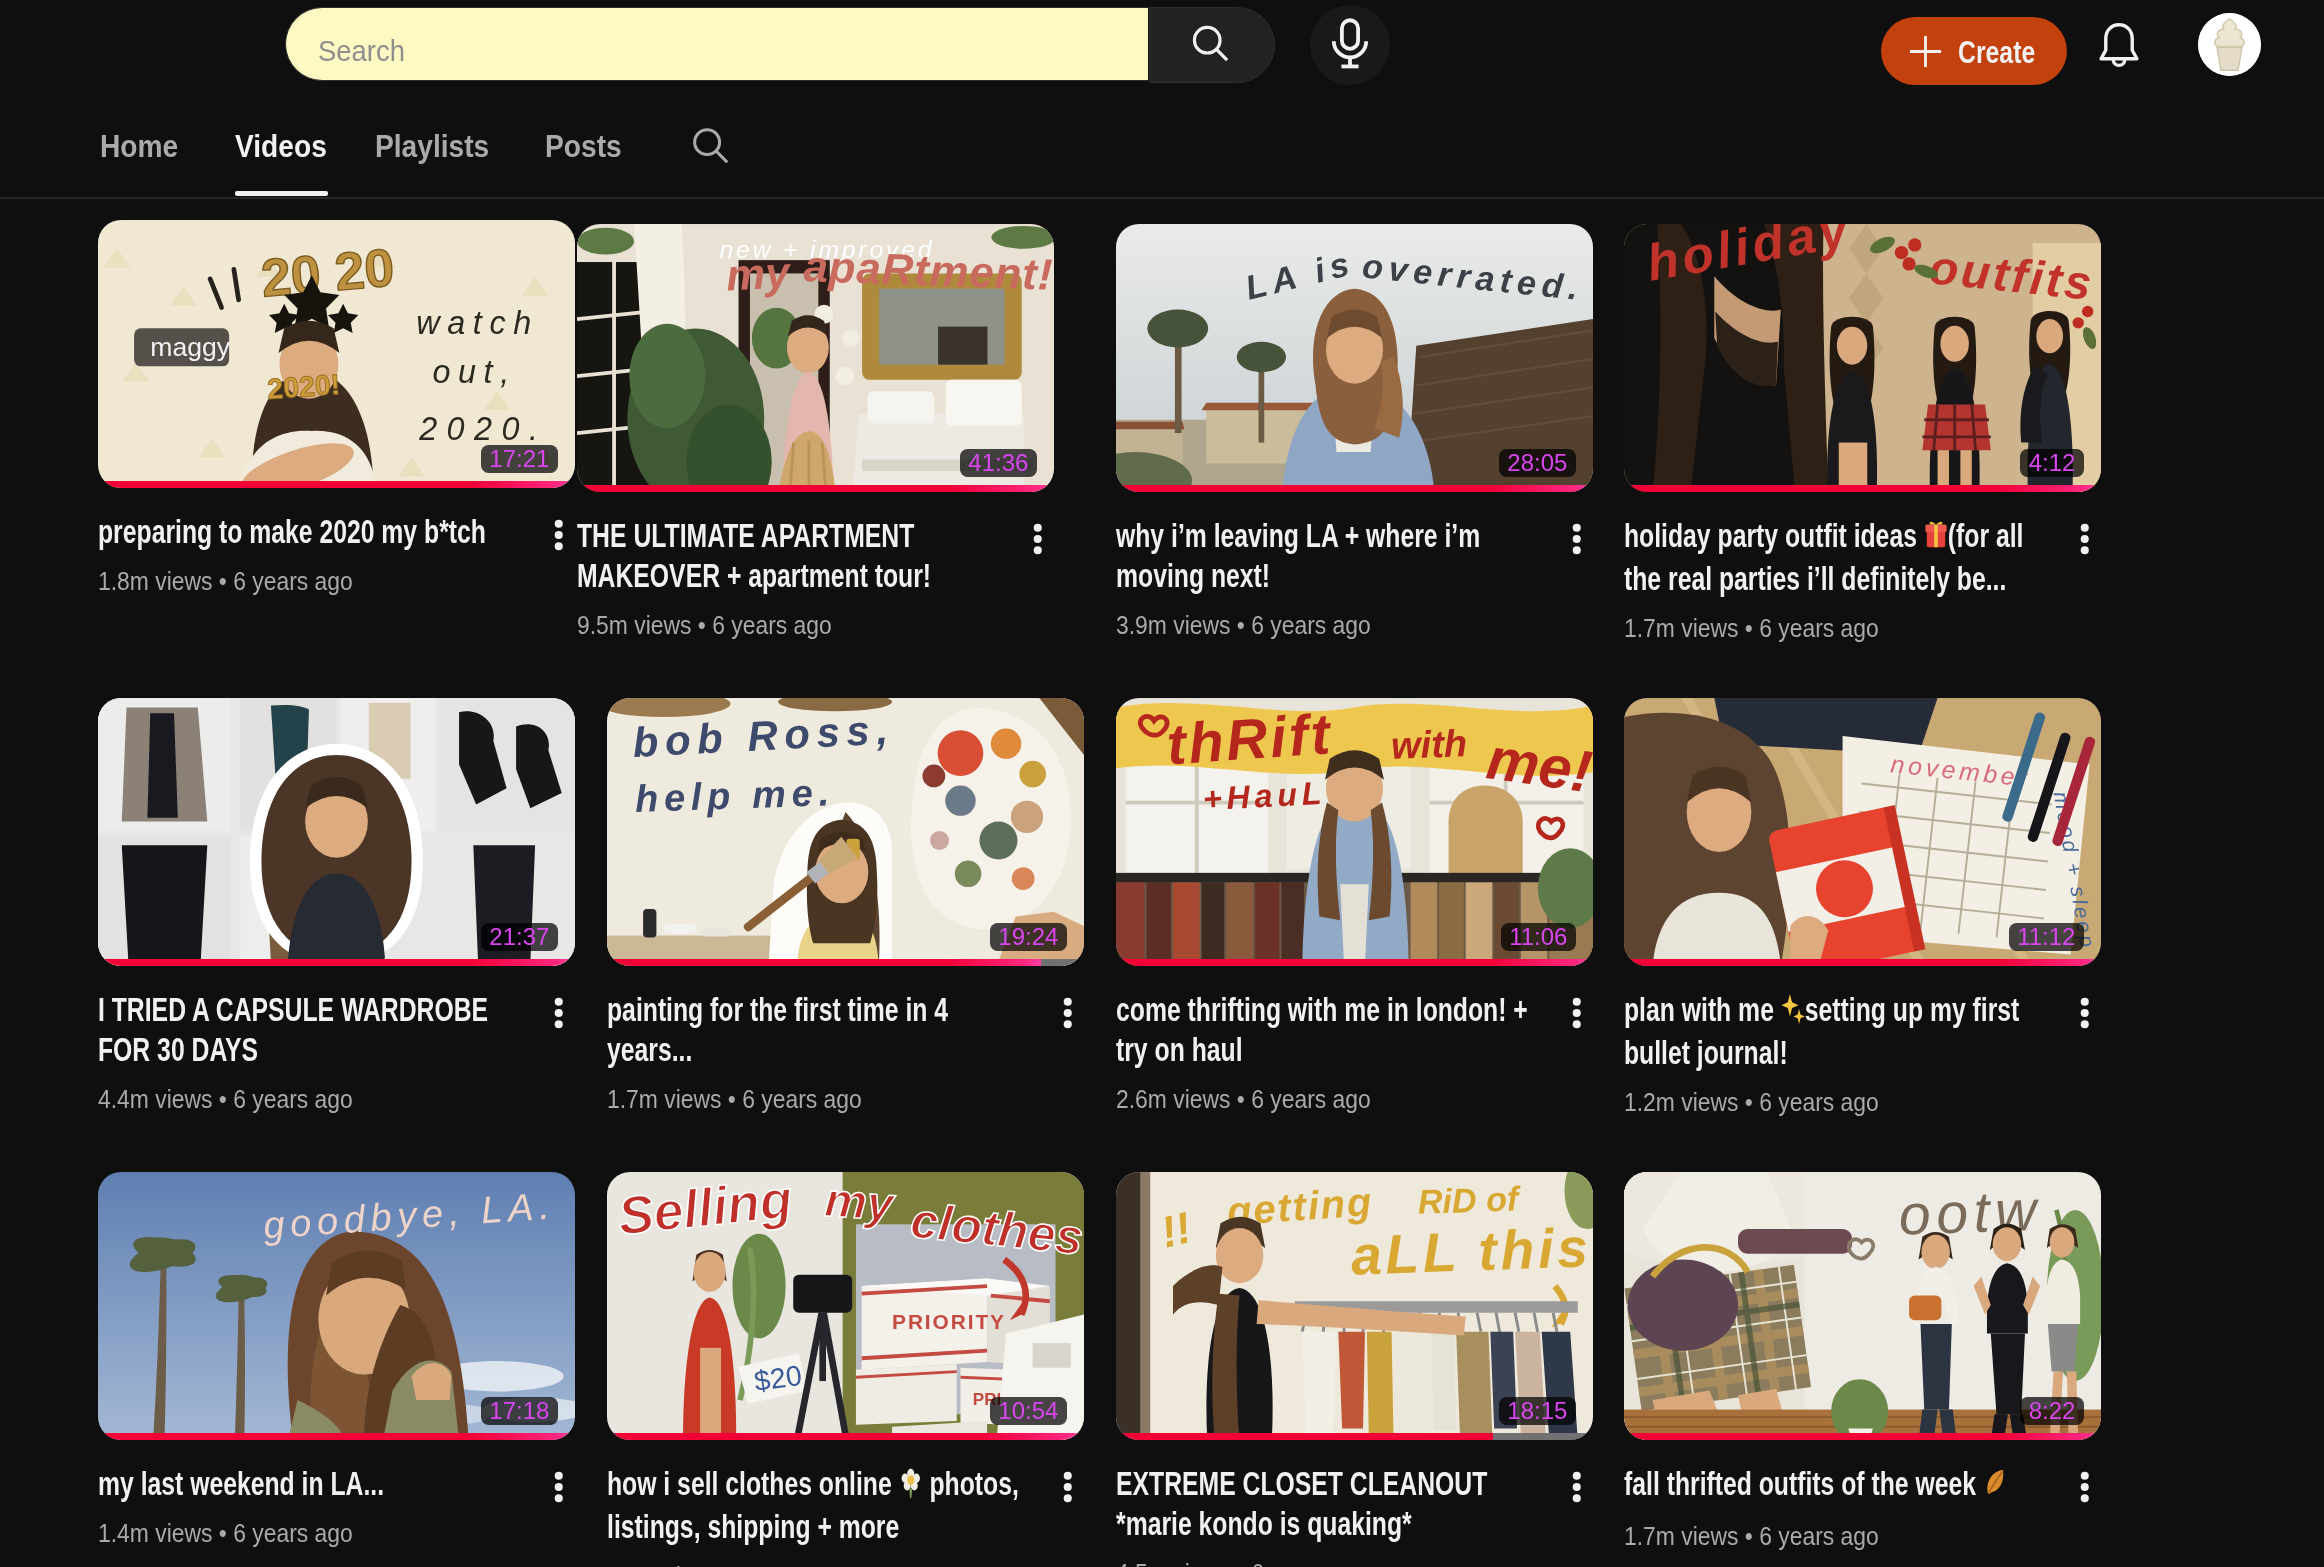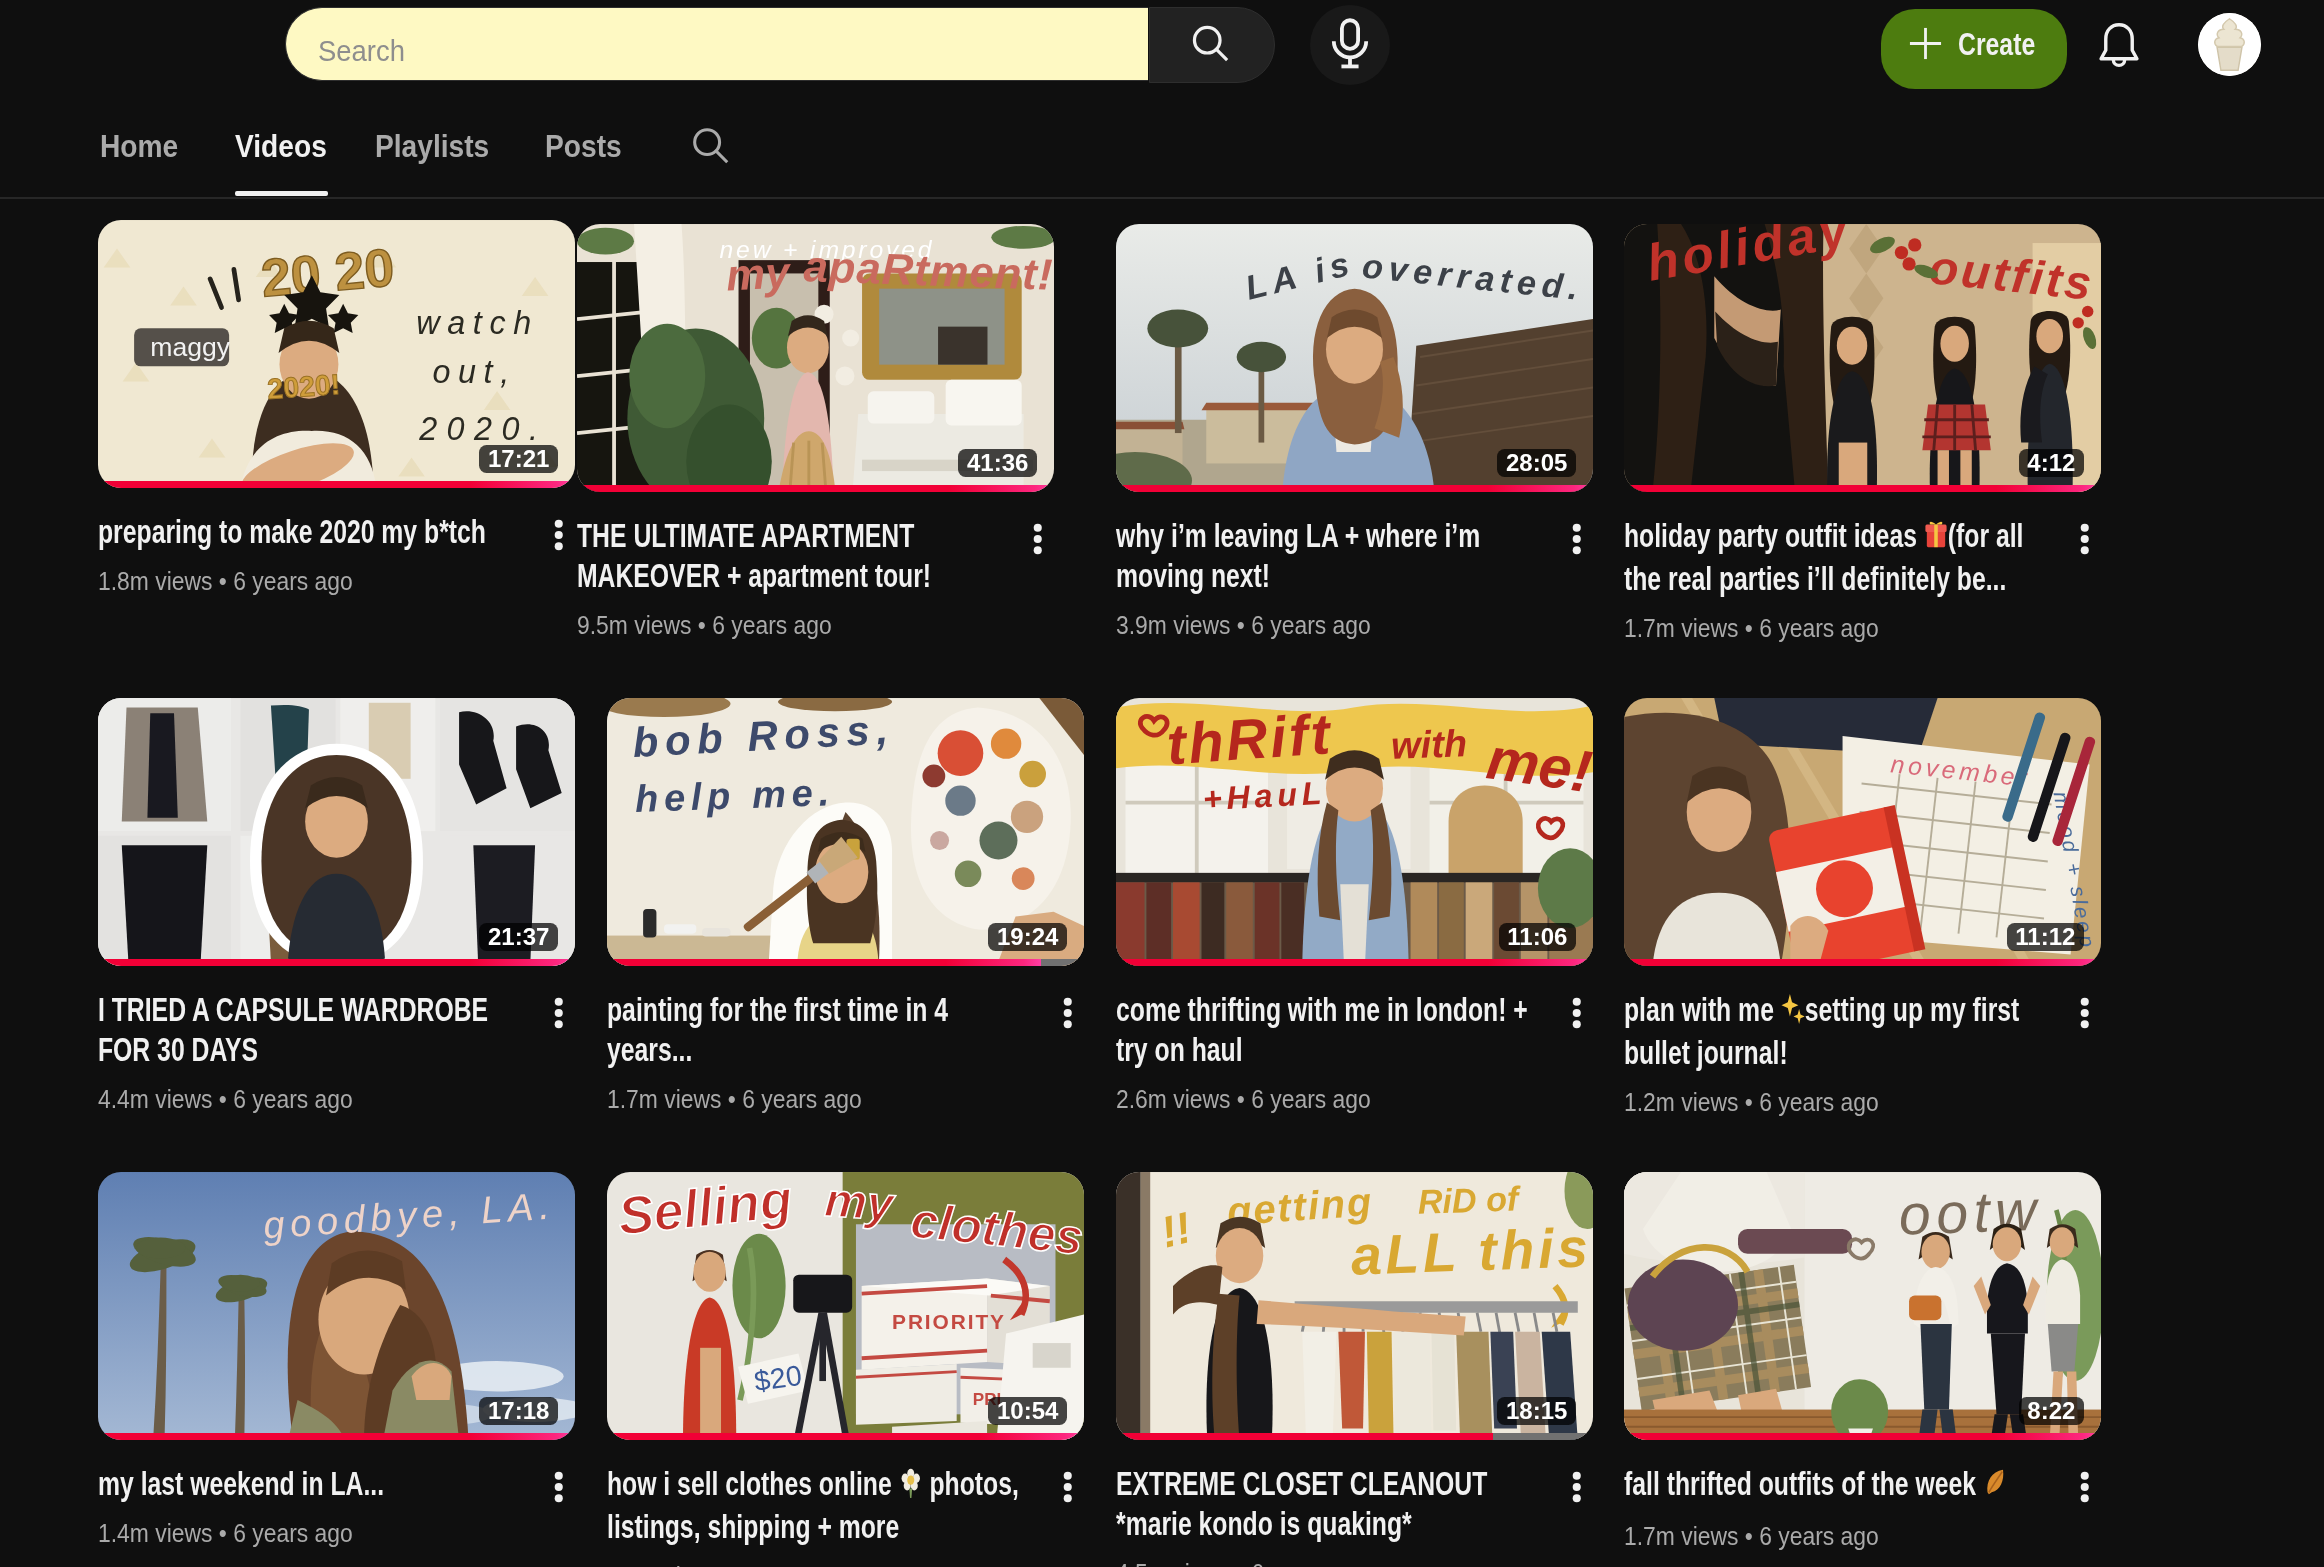--- a/index.html
+++ b/index.html
@@ -3,33 +3,33 @@
 <meta charset="utf-8">
 <style>
 html,body{margin:0;padding:0}
 body{width:2325px;height:1567px;background:#0f0f0f;overflow:hidden;font-family:"Liberation Sans",sans-serif;position:relative}
 .abs{position:absolute}
 
 .searchbar{position:absolute;left:285px;top:6.7px;width:862px;height:72px;background:#fef9c3;border:1.9px solid #2e2e2e;border-right:none;border-radius:38px 0 0 38px}
 .searchtxt{position:absolute;left:32px;top:26px;font-size:29.5px;color:#8e8e8e;transform:scaleX(0.93);transform-origin:0 0}
 .searchbtn{position:absolute;left:1149px;top:6.7px;width:126px;height:76px;background:#222222;border-radius:0 38px 38px 0;border:1.9px solid #2e2e2e;border-left:1.9px solid #2e2e2e;box-sizing:border-box}
 .micbtn{position:absolute;left:1310px;top:4.8px;width:80px;height:80px;border-radius:50%;background:#191919}
-.createbtn{position:absolute;left:1881px;top:9px;width:186px;height:80px;border-radius:34px;background:#4d7c0f;color:#f1f1f1}
+.createbtn{position:absolute;left:1881px;top:17px;width:186px;height:68px;border-radius:34px;background:#c2410c;color:#f1f1f1}
 .createtxt{position:absolute;left:77px;top:18px;font-size:31px;font-weight:bold;color:#f1f1f1;transform:scaleX(0.8);transform-origin:0 0}
 .avatar{position:absolute;left:2198px;top:13.3px;width:63px;height:63px;border-radius:50%;background:#f5f3ef;overflow:hidden}
 
 .tab{position:absolute;font-size:32px;font-weight:bold;color:#aaaaaa;transform:scaleX(0.88);transform-origin:0 0}
 .tab.active{color:#f1f1f1}
 .tabline{position:absolute;left:235px;top:191px;width:93px;height:4.8px;background:#f1f1f1;border-radius:1.9px}
 .divider{position:absolute;left:0;top:197px;width:2325px;height:1.9px;background:#272727}
 
 .card{position:absolute;width:477px}
 .thumb{position:relative;width:477px;height:268px;border-radius:23px;overflow:hidden;background:#222}
 .thumb svg{display:block}
-.dur{position:absolute;right:17px;bottom:15px;height:28.5px;line-height:28.5px;padding:0 8.6px;background:rgba(0,0,0,0.72);border-radius:7.6px;color:#ffffff;font-size:24px;font-weight:bold}
+.dur{position:absolute;right:17px;bottom:15px;height:28.5px;line-height:28.5px;padding:0 8.6px;background:rgba(0,0,0,0.72);border-radius:7.6px;color:#d946ef;font-size:24px;font-weight:normal}
 .bar{position:absolute;left:0;bottom:0;width:100%;height:6.7px;background:#717171}
 .barfill{position:absolute;left:0;bottom:0;height:6.7px;background:linear-gradient(90deg,#f20036 78%,#fd267e 96%,#ff3fa4 100%)}
 .title{margin-top:24px;font-size:33px;font-weight:bold;line-height:40px;color:#f1f1f1;white-space:nowrap;transform:scaleX(0.75);transform-origin:0 0}
 .meta{margin-top:11.4px;font-size:26px;color:#aaaaaa;line-height:36px;white-space:nowrap;transform:scaleX(0.88);transform-origin:0 0}
 .dots{position:absolute;top:299px;right:11.4px}
 .emo{display:inline-block;vertical-align:-2.9px}
 </style>
 </head>
 <body>
 

